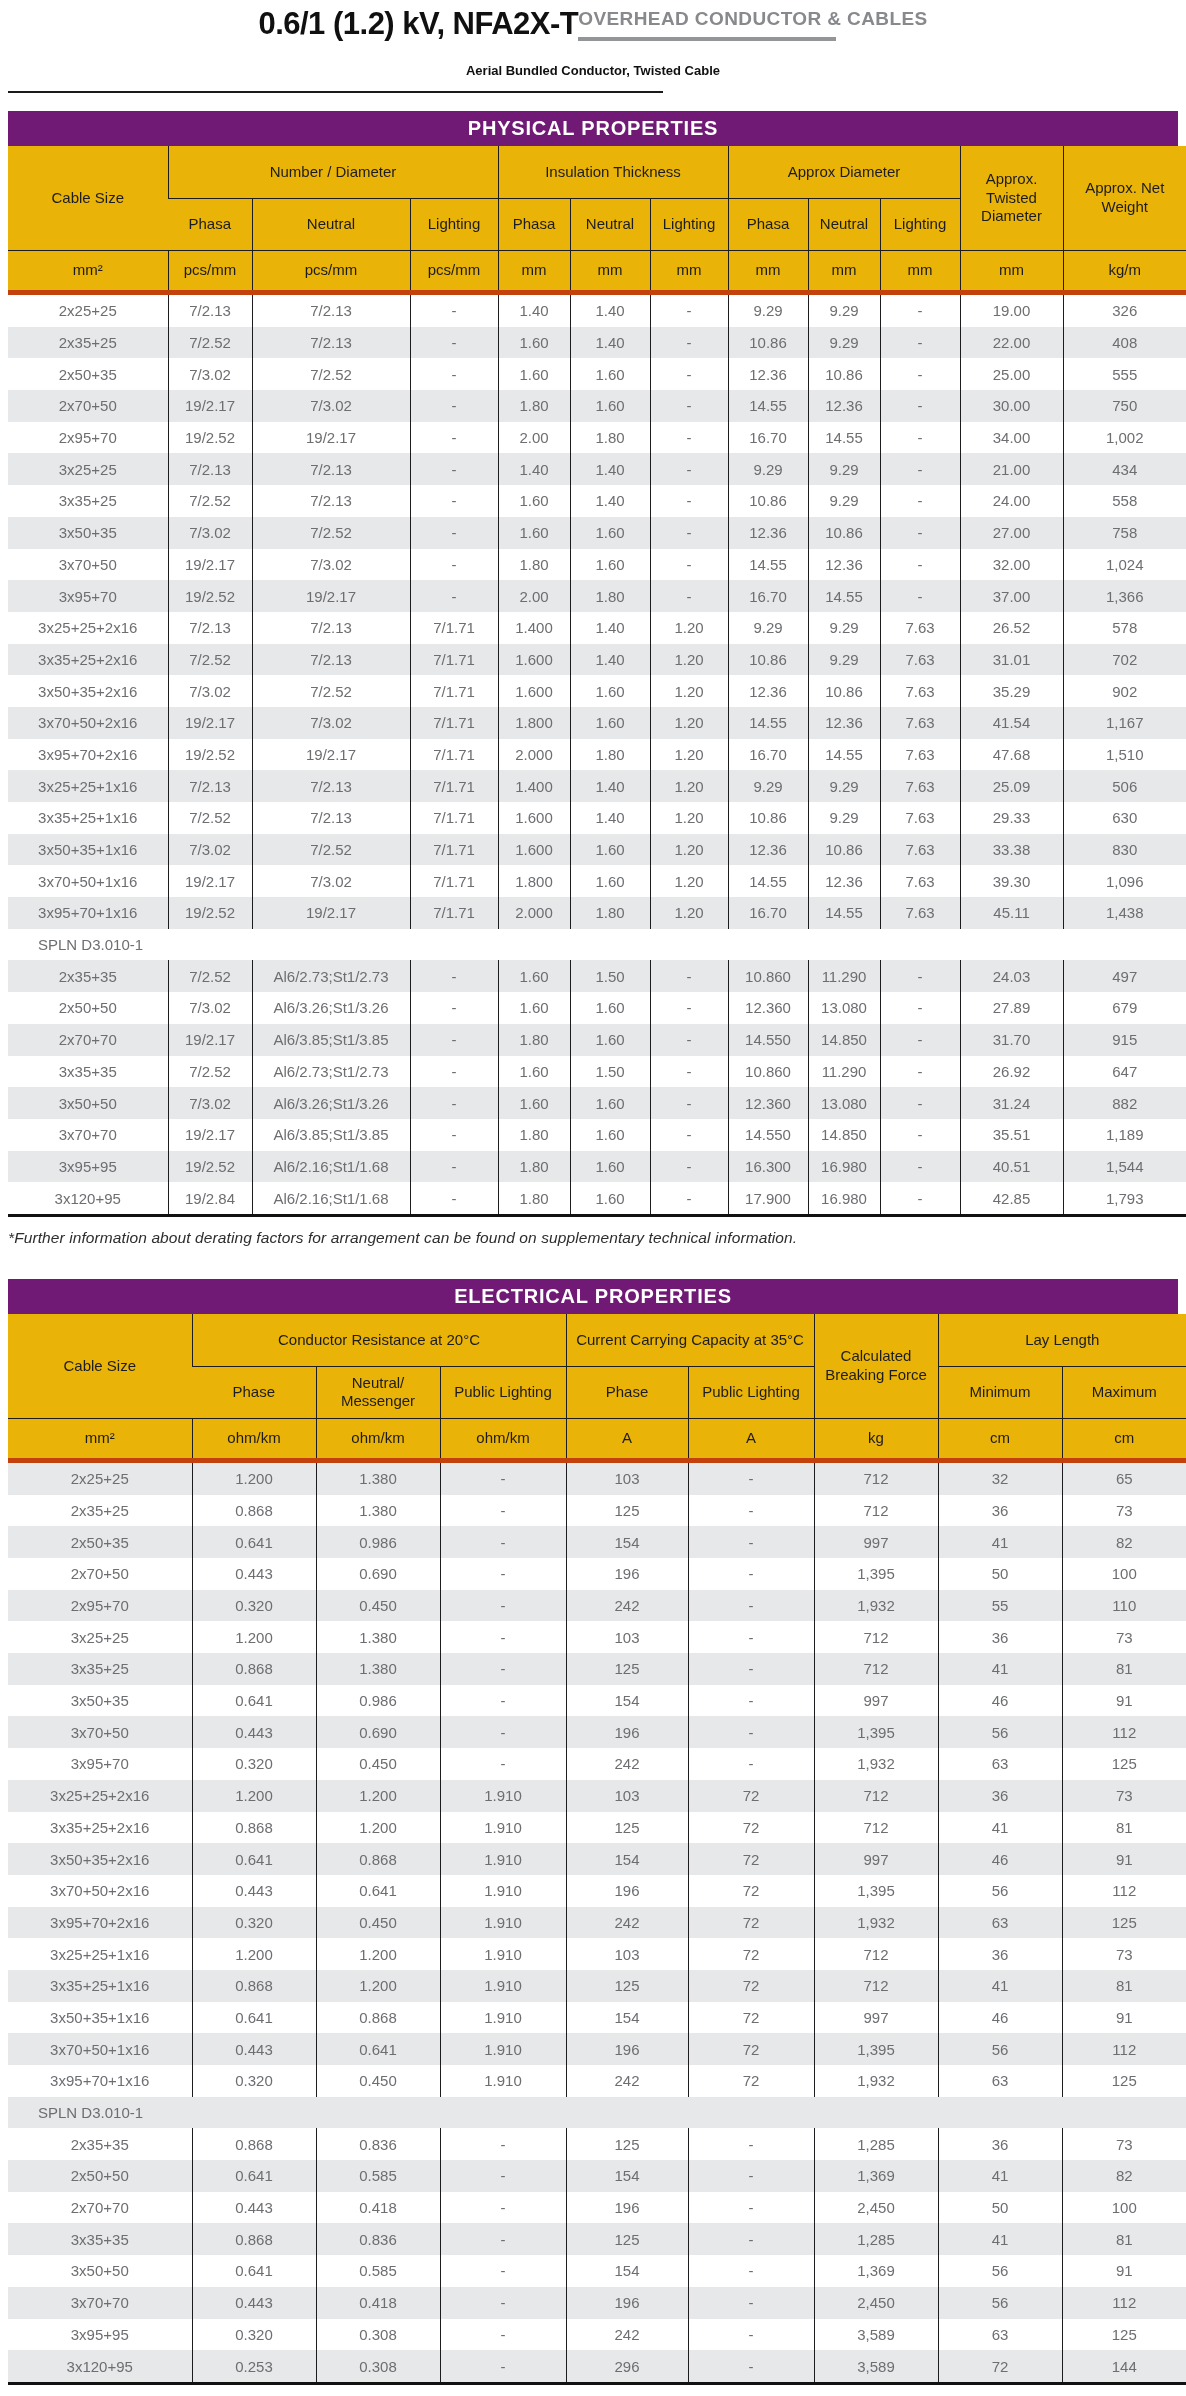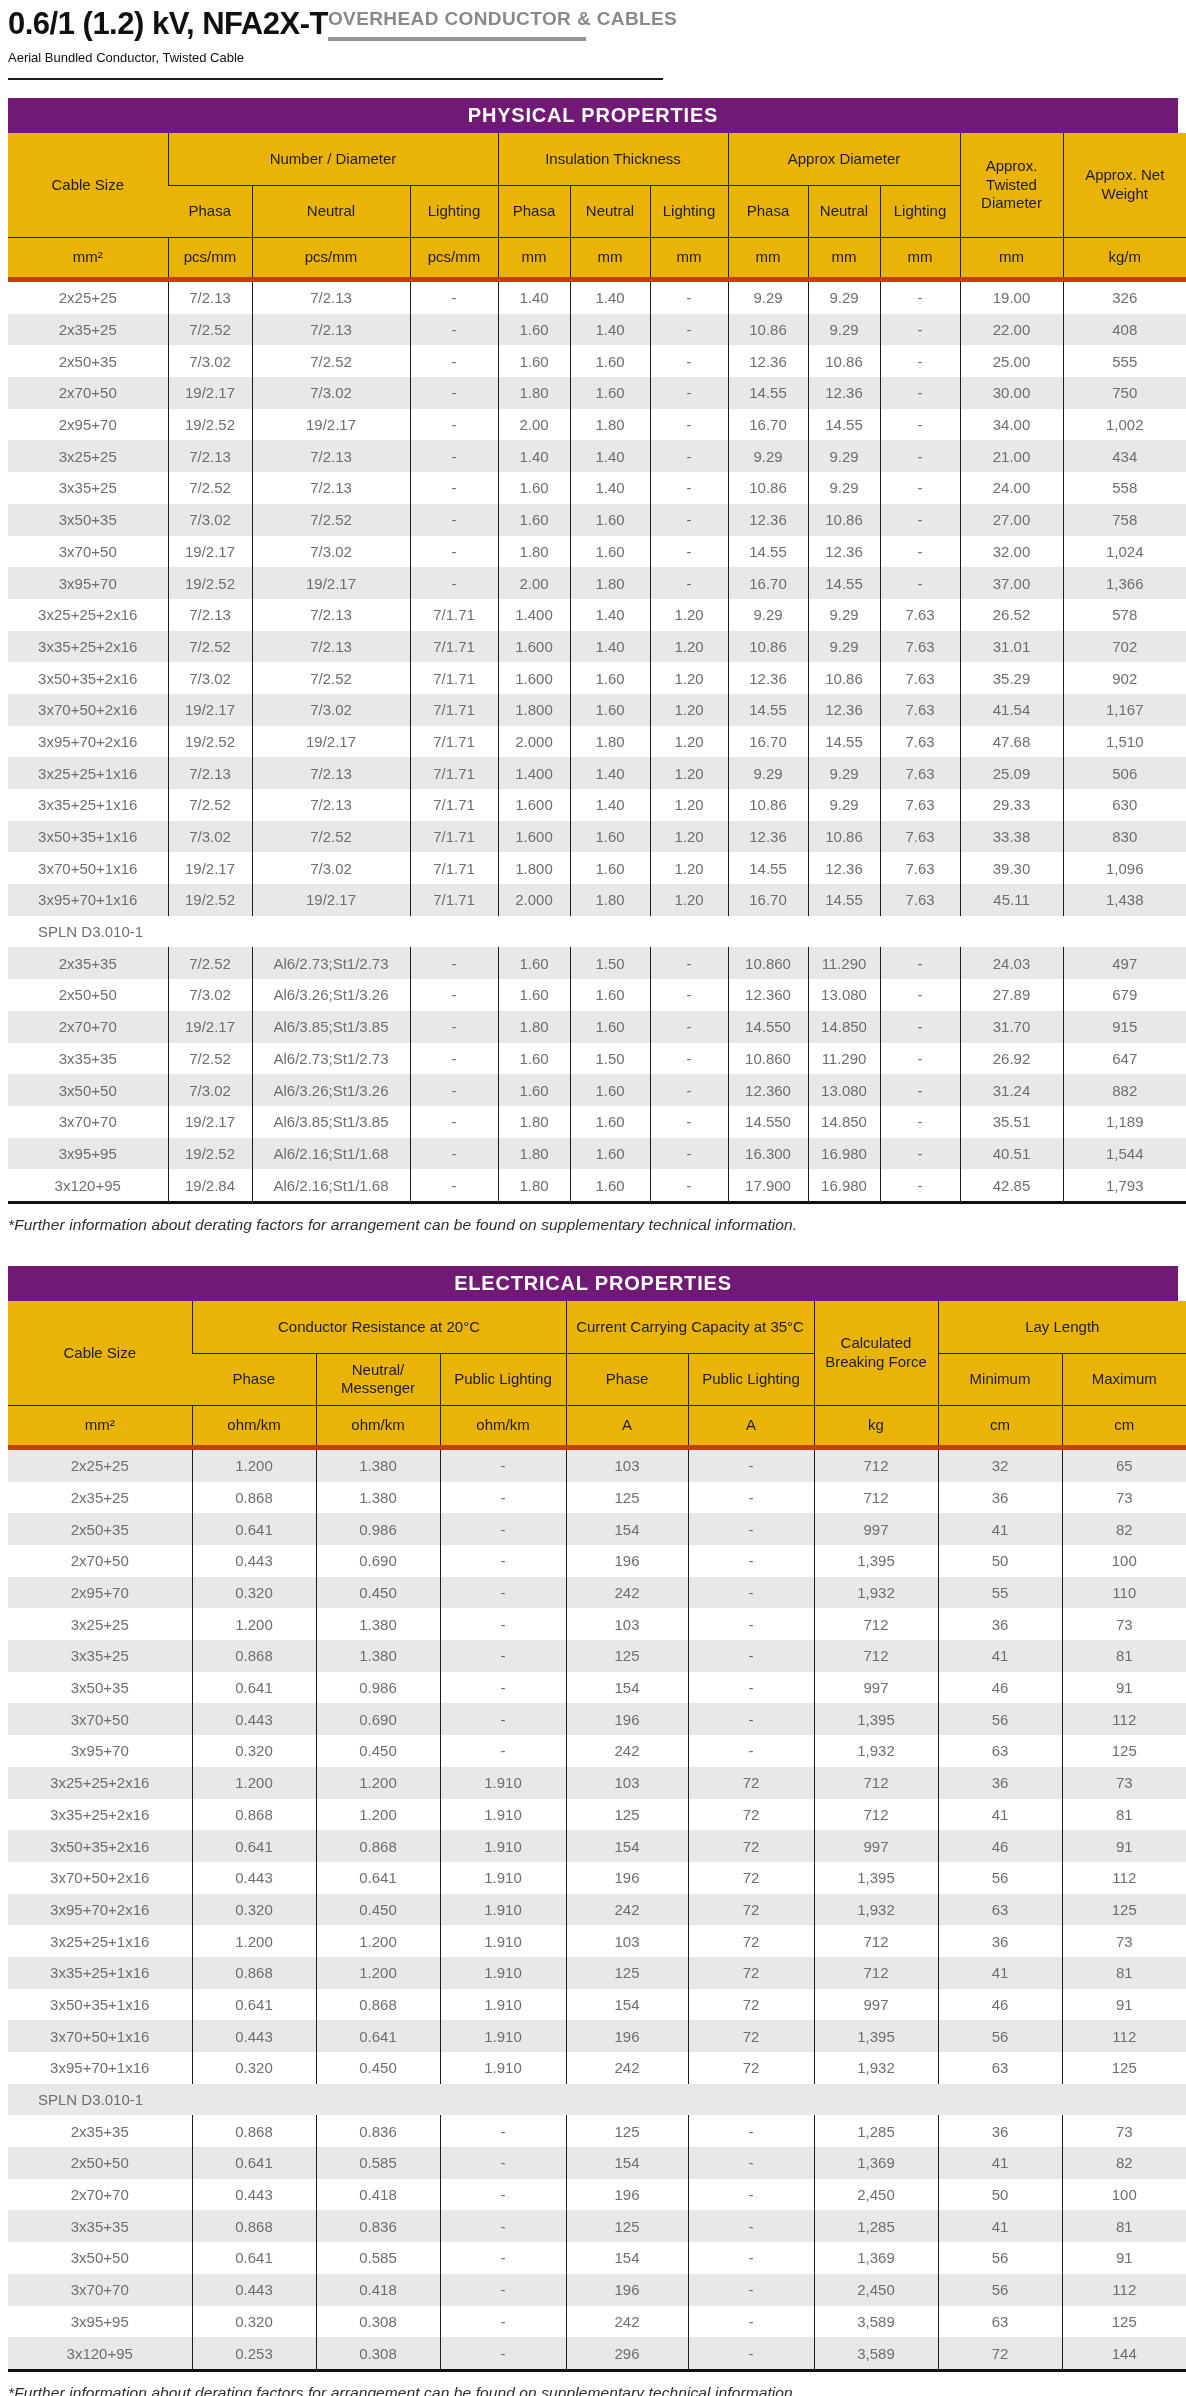--- a/index.html
+++ b/index.html
@@ -1,25 +1,25 @@
 <!DOCTYPE html>
 <html><head>
 <meta charset="utf-8">
 <style>
   html,body { margin:0; padding:0; background:#ffffff; }
   body { width:1186px; font-family:"Liberation Sans", sans-serif; -webkit-font-smoothing:antialiased; }
   .page { padding:8px 8px 10px 8px; }
 
   
-  .header-row { display:flex; justify-content:flex-start; align-items:flex-start; }
+  .header-row { display:flex; justify-content:center; align-items:flex-start; }
   .page-title { margin:0; font-size:31px; font-weight:bold; letter-spacing:-0.5px; color:#101010; line-height:1.05; }
   .category { text-align:right; }
   .category-text { color:#87898c; font-size:19px; font-weight:bold; letter-spacing:0.4px; }
   .category-rule { height:4px; background:#939598; margin-top:7px; width:258px; }
-  .page-subtitle { font-size:13px; font-weight:normal; color:#101010; margin-top:9px; }
+  .page-subtitle { font-size:13px; font-weight:bold; color:#101010; margin-top:22px;text-align:center; }
   .title-rule { height:2px; background:#1a1a1a; width:655px; margin-top:13px; }
 
   
   .band { height:35px; background:#701a75; color:#ffffff; display:flex; align-items:center; justify-content:center;
           font-size:20px; font-weight:bold; letter-spacing:0.8px; }
   .section-physical { margin-top:18px; }
   .section-electrical { margin-top:32px; }
 
   
   table { width:100%; border-collapse:collapse; table-layout:fixed; border-bottom:3px solid #111; }

